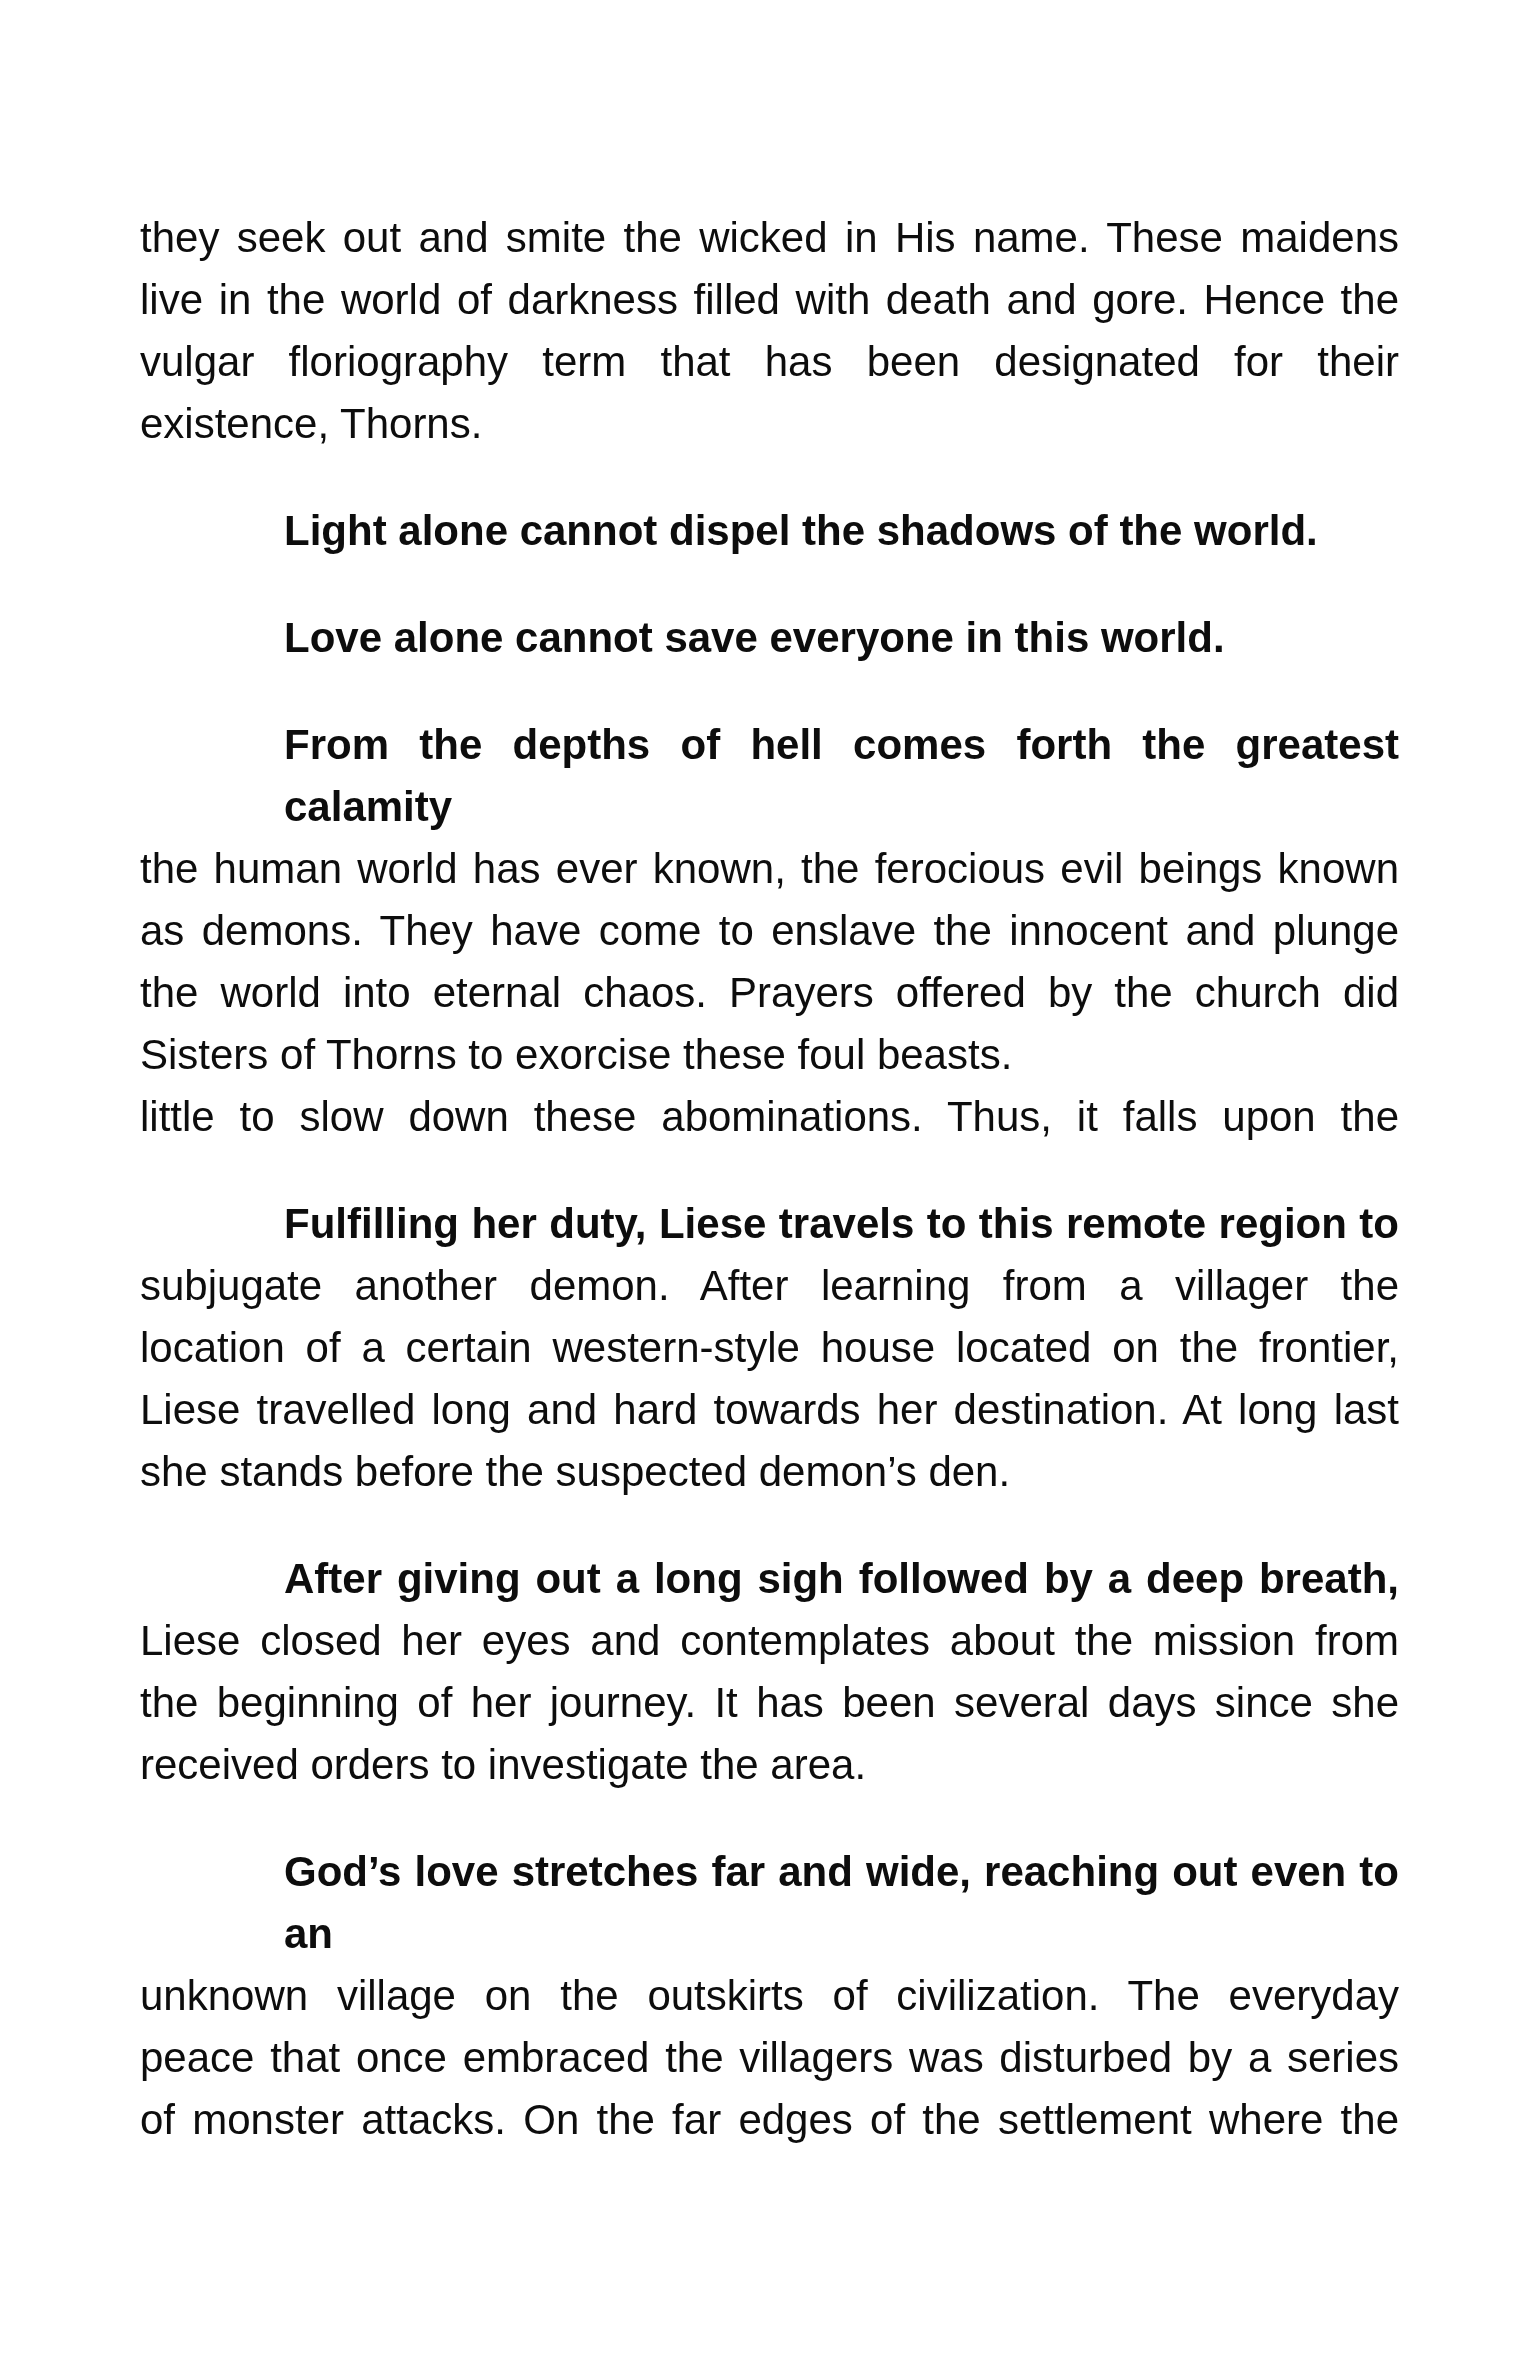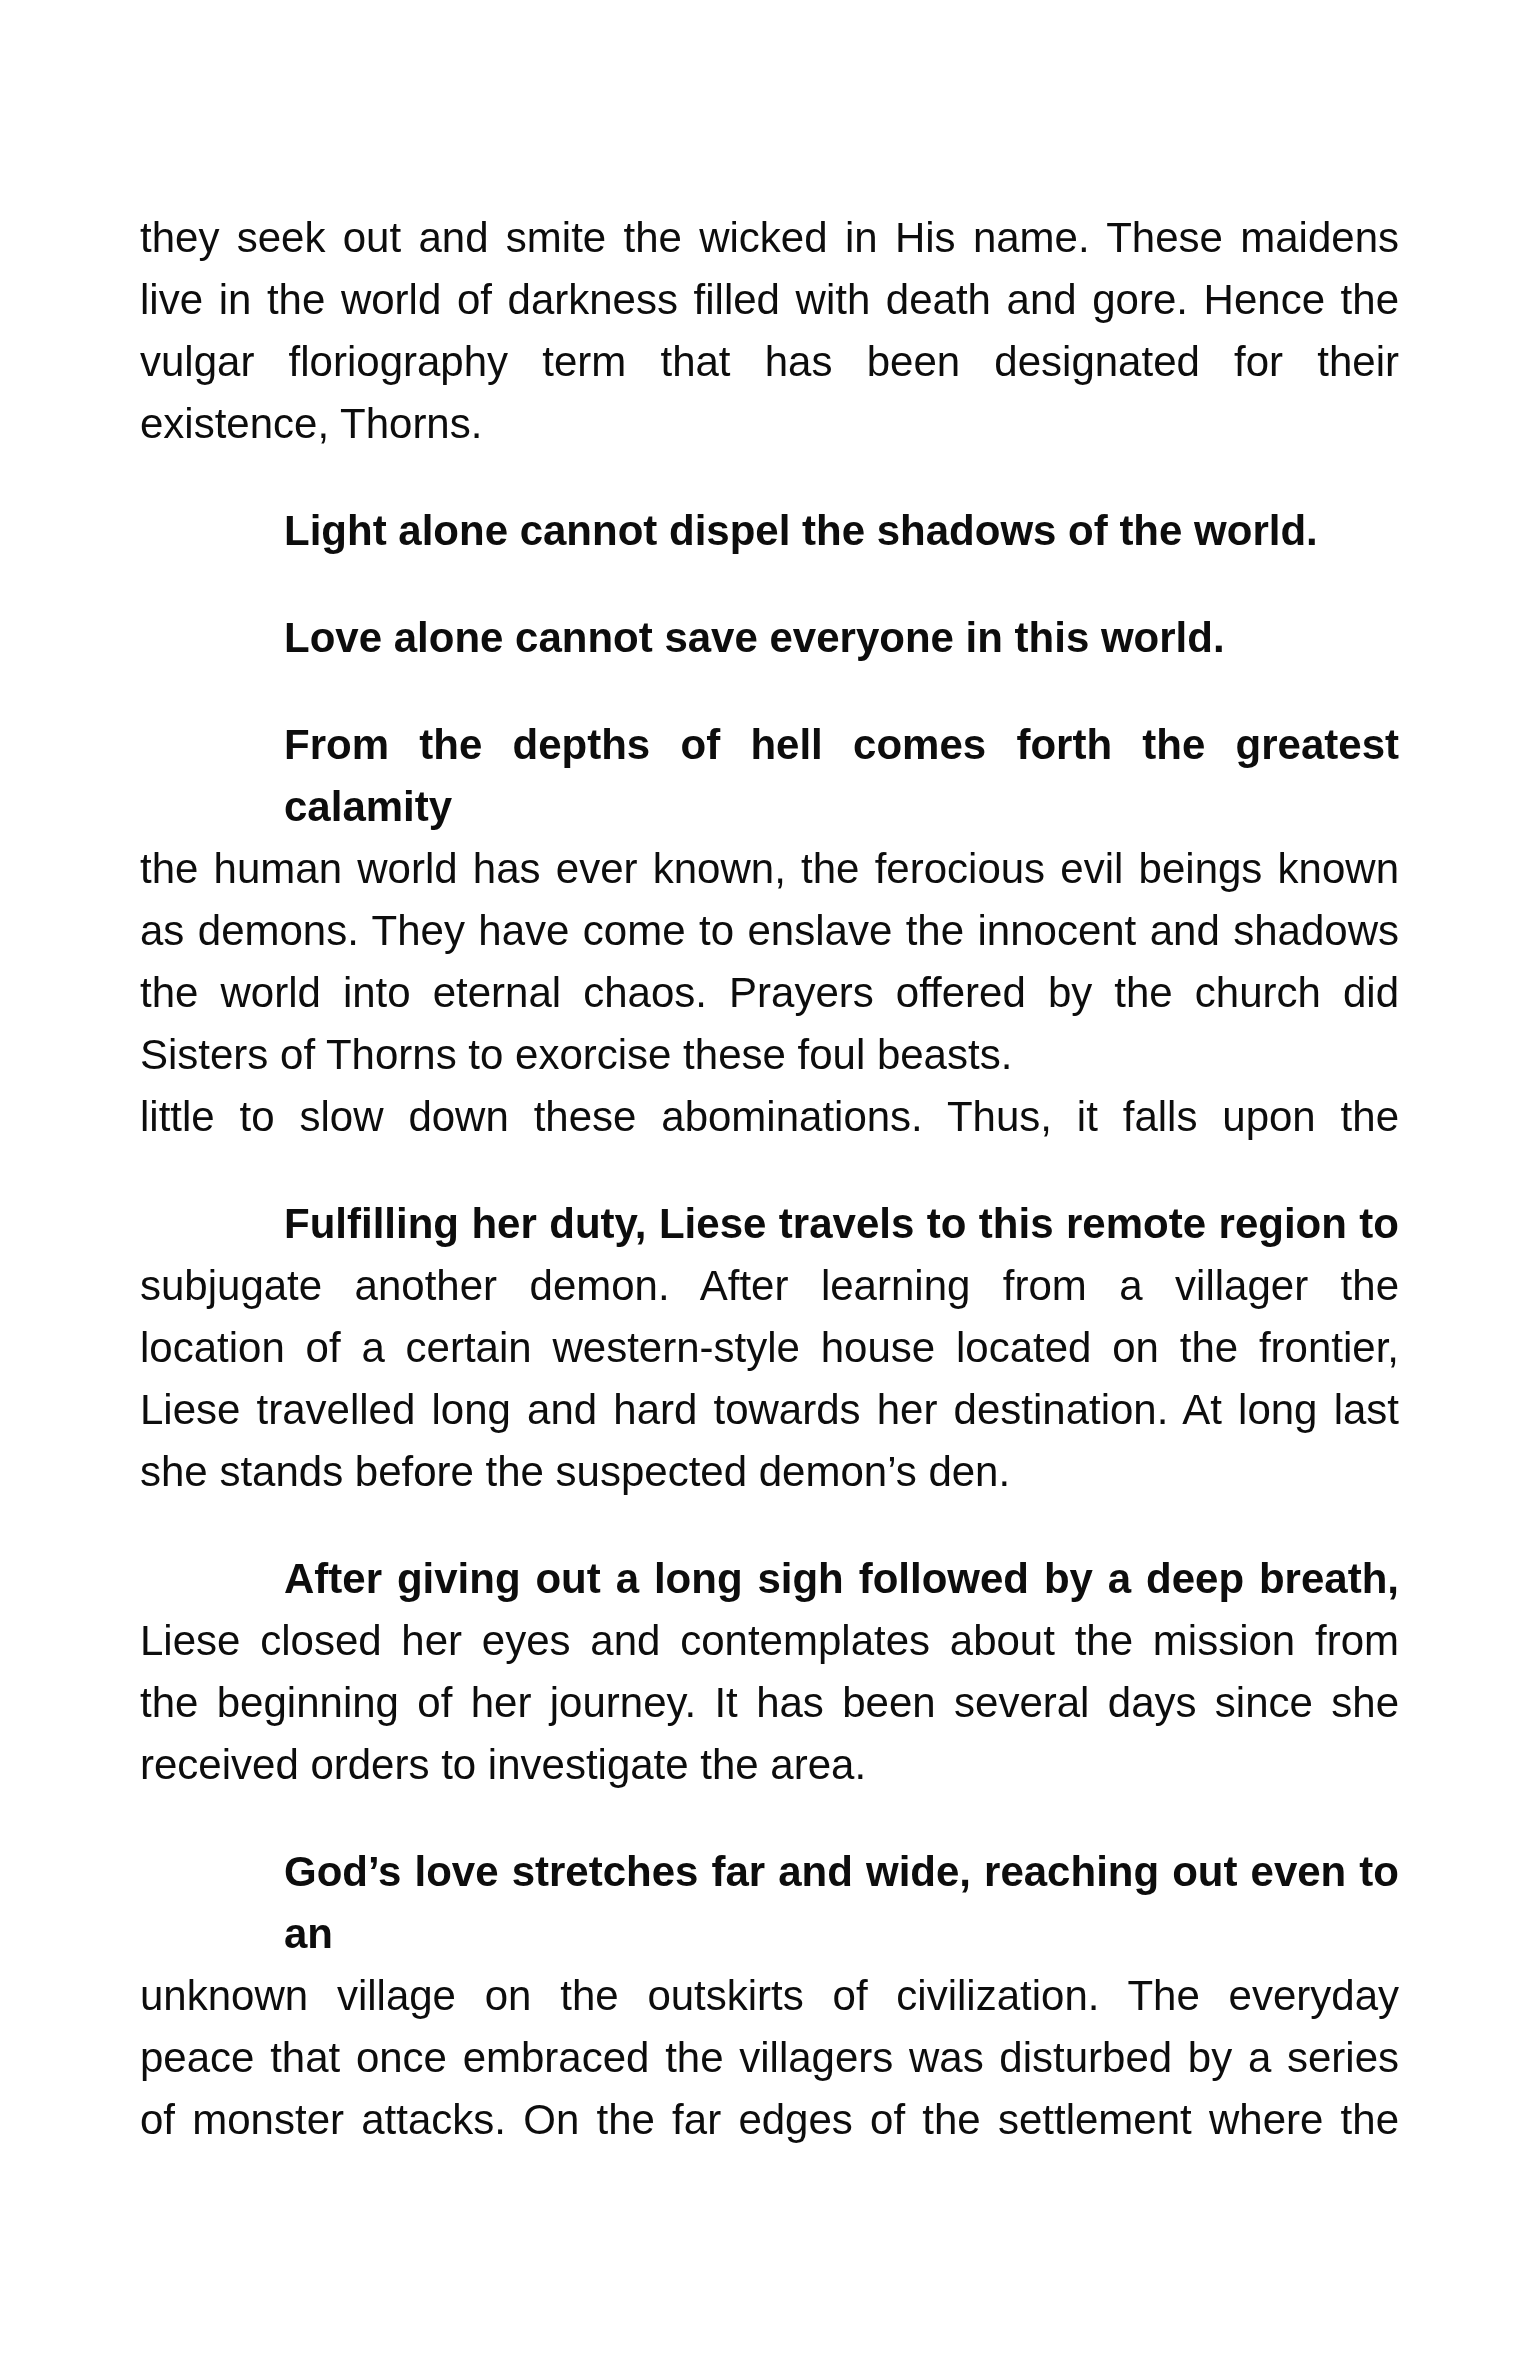--- a/index.html
+++ b/index.html
@@ -57,21 +57,21 @@
       </div>
       <div class="para">
         <div class="line last indent">Light alone cannot dispel the shadows of the world.</div>
       </div>
       <div class="para">
         <div class="line last indent">Love alone cannot save everyone in this world.</div>
       </div>
       <div class="para">
         <div class="line just indent">From the depths of hell comes forth the greatest calamity</div>
         <div class="line just">the human world has ever known, the ferocious evil beings known</div>
-        <div class="line just">as demons. They have come to enslave the innocent and shadows</div>
+        <div class="line just">as demons. They have come to enslave the innocent and plunge</div>
         <div class="line just">the world into eternal chaos. Prayers offered by the church did</div>
         <div class="line last">Sisters of Thorns to exorcise these foul beasts.</div>
         <div class="line just">little to slow down these abominations. Thus, it falls upon the</div>
       </div>
       <div class="para">
         <div class="line just indent">Fulfilling her duty, Liese travels to this remote region to</div>
         <div class="line just">subjugate another demon. After learning from a villager the</div>
         <div class="line just">location of a certain western-style house located on the frontier,</div>
         <div class="line just">Liese travelled long and hard towards her destination. At long last</div>
         <div class="line last">she stands before the suspected demon’s den.</div>

